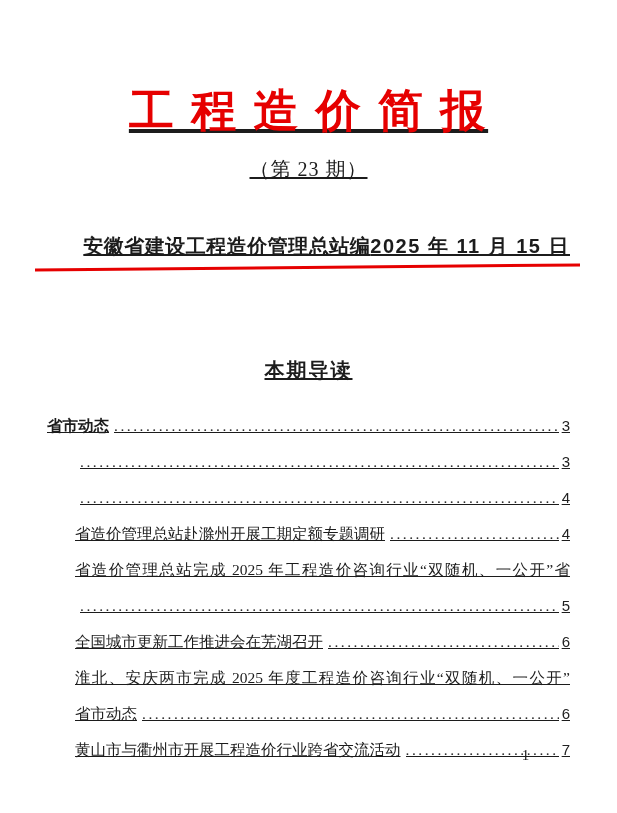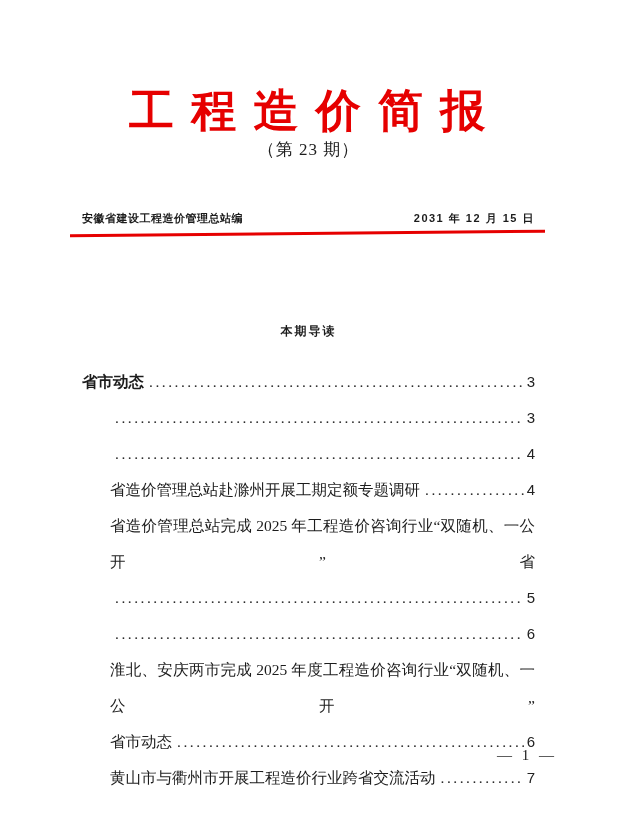--- a/index.html
+++ b/index.html
@@ -1,65 +1,67 @@
 <!DOCTYPE html>
 <html><head>
 <meta charset="utf-8">
 <style>
   html,body{margin:0;padding:0;background:#fff;}
   .page{
     position:relative;
     width:617px;height:798px;
     background:#ffffff;
     box-sizing:border-box;
-    padding:0 82px;
+    padding:0 47px;
     font-family:"Liberation Serif", serif;
     color:#1c1c1c;
     overflow:hidden;
+    text-decoration:underline;
   }
   .doc-title{
     margin:0;
     padding-top:86px;
     text-align:center;
     color:#e60000;
     font-size:45px;
     font-weight:700;
     letter-spacing:3px;
     line-height:1.15;
     white-space:nowrap;
   }
   .issue{
     text-align:center;
-    font-size:17px;
+    font-size:20px;
+    margin-top:18px;
     letter-spacing:1px;
   }
   .pub-row{
     display:flex;
-    justify-content:space-between;
+    justify-content:flex-end;
     align-items:baseline;
     margin-top:50px;
-    font-size:11px;
+    font-size:20px;
     font-weight:700;
   }
   .editor{letter-spacing:0.5px;}
   .pub-date{
     font-family:"Liberation Sans", sans-serif;
     font-weight:600;
     letter-spacing:1.5px;
   }
   .red-rule{
     height:3px;
     background:#e60000;
     margin:6px -10px 0 -12px;
     transform:rotate(-0.55deg);
   }
   .toc-title{
     margin:88px 0 0;
     text-align:center;
-    font-size:12px;
+    font-size:20px;
     font-weight:700;
     letter-spacing:2px;
   }
   .toc{margin-top:24px;}
   .toc-row{
     display:flex;
     align-items:center;
     line-height:36px;
     font-size:15.5px;
   }
@@ -100,21 +102,21 @@
 <body>
 
 <div class="page">
 
   <h1 class="doc-title">工 程 造 价 简 报</h1>
 
   <div class="issue">（第 23 期）</div>
 
   <div class="pub-row">
     <span class="editor">安徽省建设工程造价管理总站编</span>
-    <span class="pub-date">2031 年 12 月 15 日</span>
+    <span class="pub-date">2025 年 11 月 15 日</span>
   </div>
 
   <div class="red-rule"></div>
 
   <h2 class="toc-title">本期导读</h2>
 
   <div class="toc">
   <div class="toc-row bold">
     <span class="toc-text">省市动态</span>
     <span class="leader"></span>
@@ -142,20 +144,21 @@
     
     
   </div>
 
   <div class="toc-row indent">
     <span class="leader"></span>
     <span class="toc-page">5</span>
   </div>
 
   <div class="toc-row indent">
+    <span class="toc-text">全国城市更新工作推进会在芜湖召开</span>
     <span class="leader"></span>
     <span class="toc-page">6</span>
   </div>
 
   <div class="toc-row indent fill">
     <span class="toc-text">淮北、安庆两市完成 2025 年度工程造价咨询行业“双随机、一公开”</span>
     
     
   </div>
 

